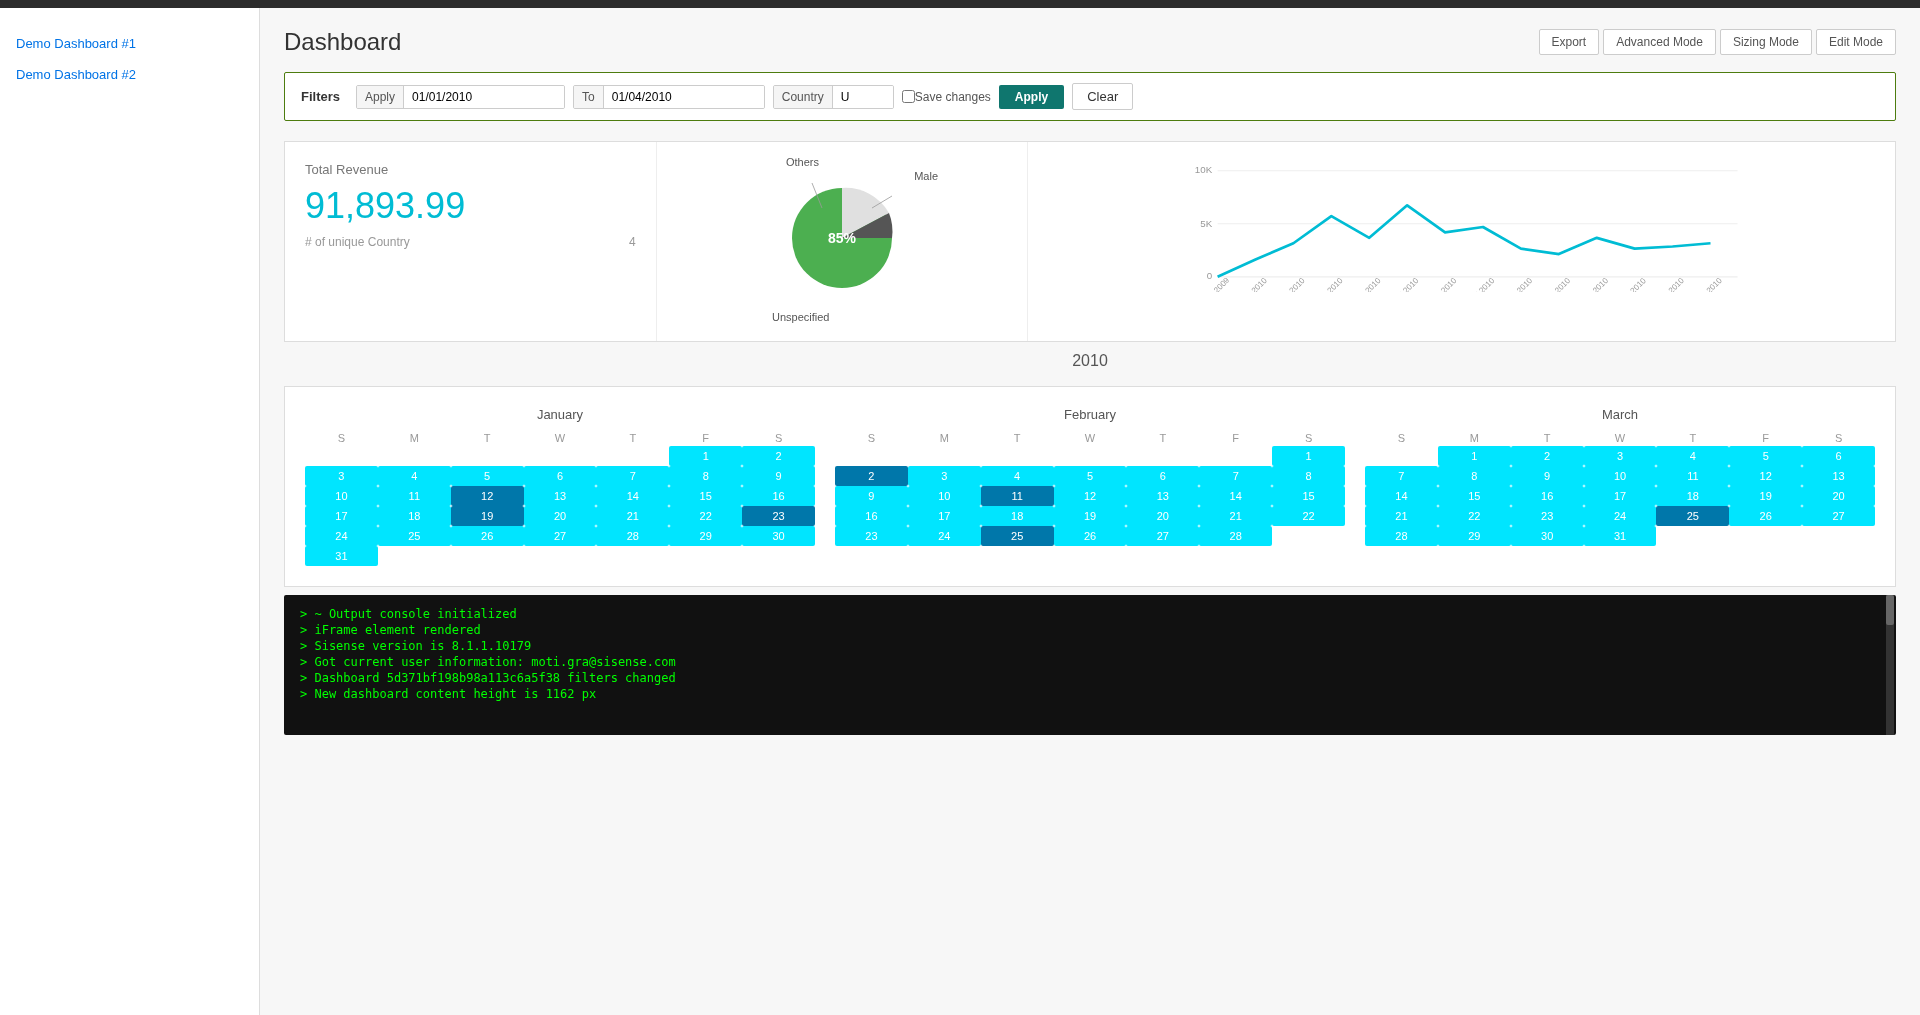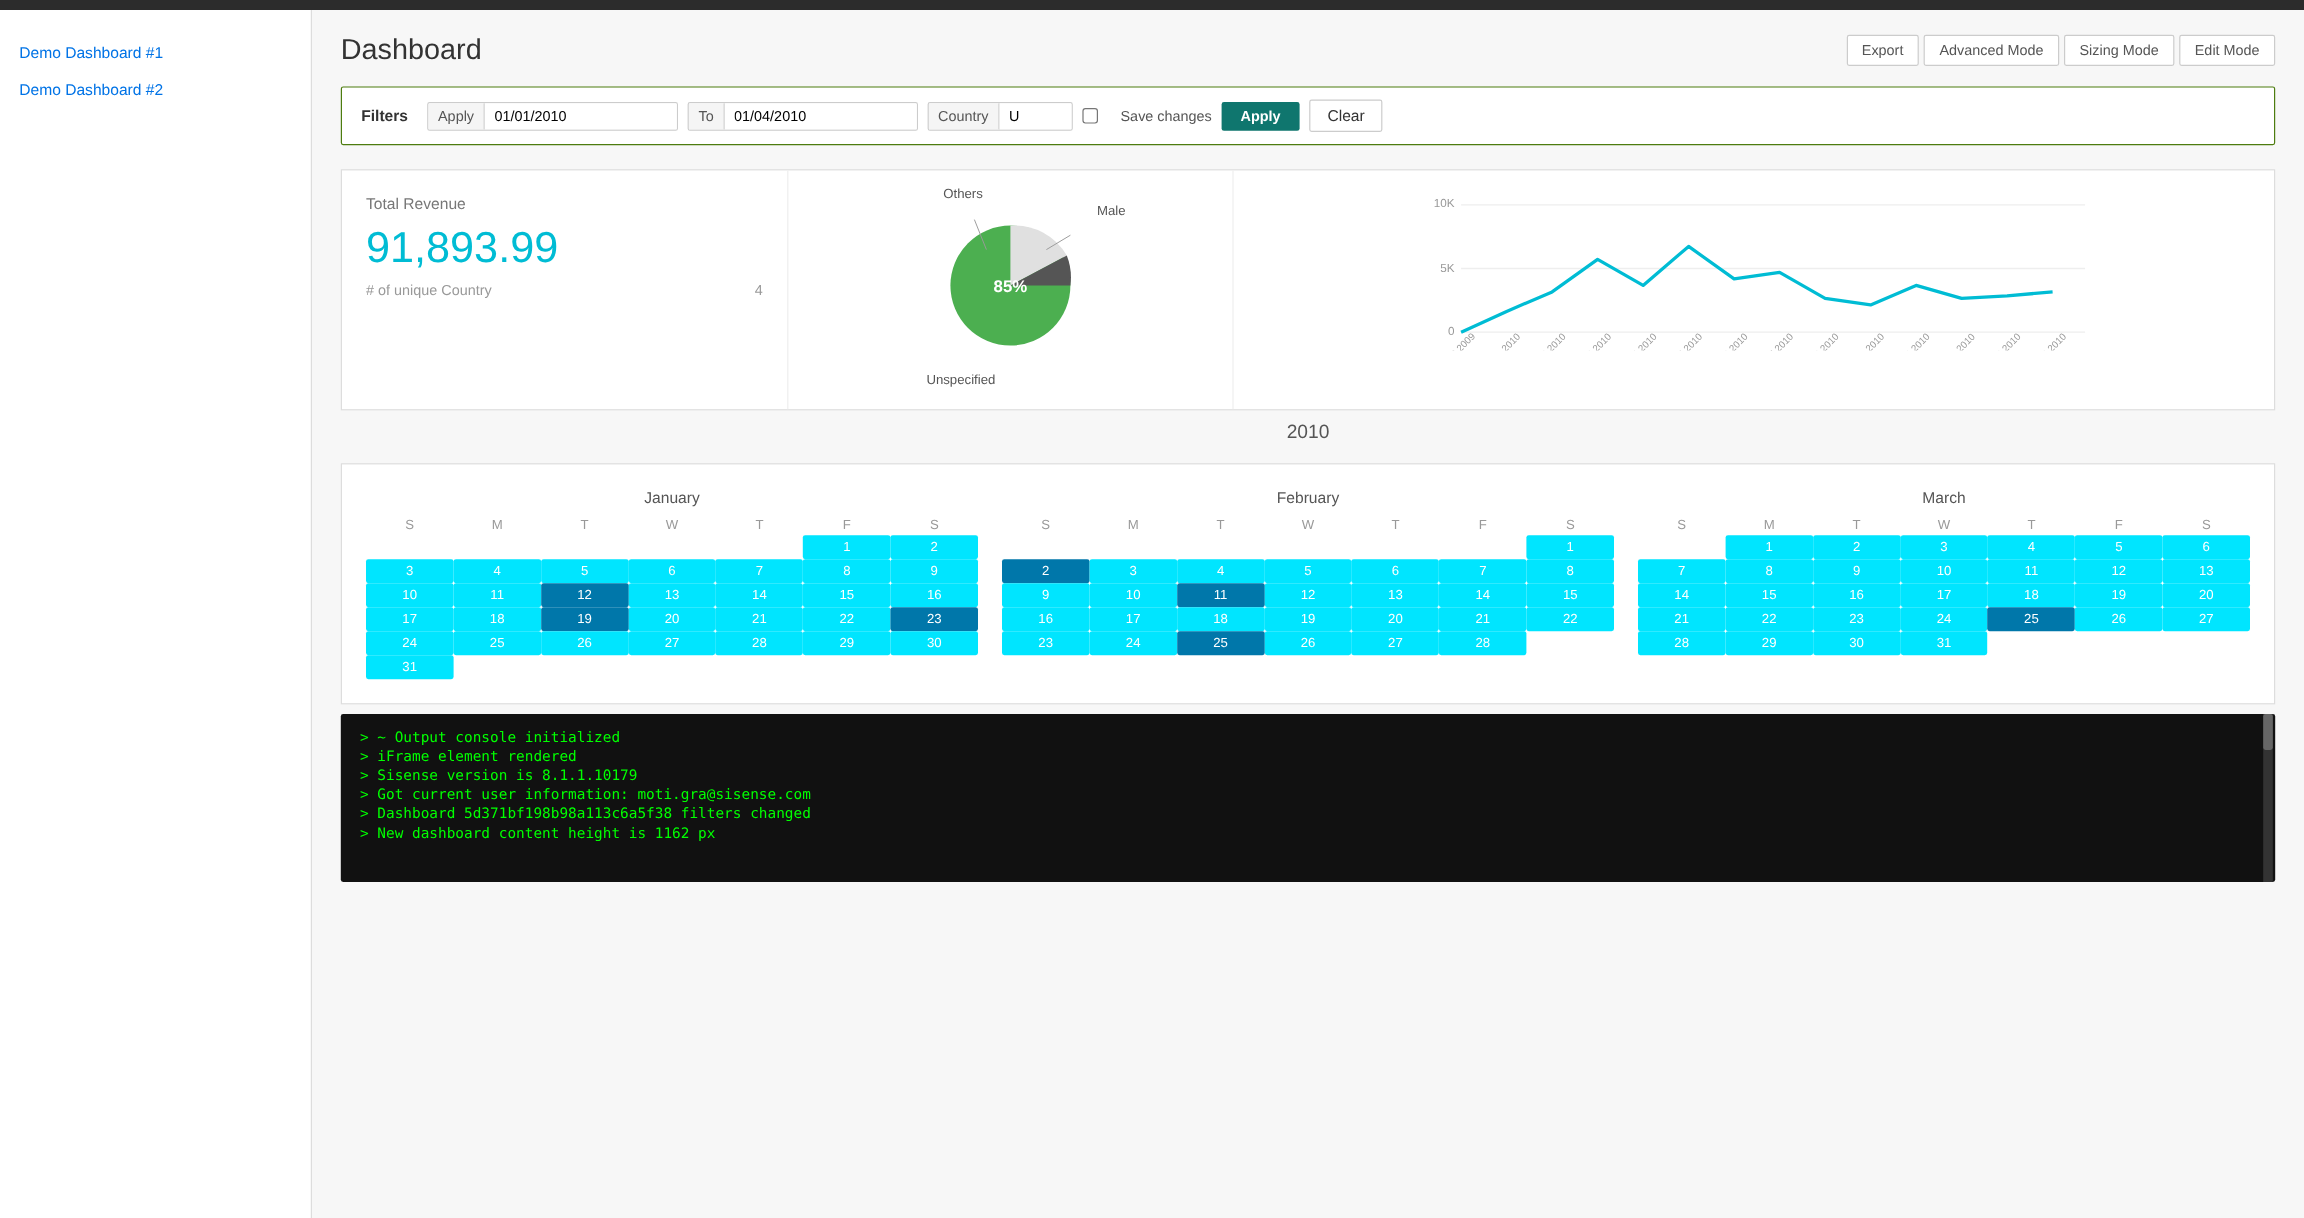--- a/index.html
+++ b/index.html
@@ -103,21 +103,21 @@
     }
     .filter-input-wide {
       width: 160px;
     }
     .filter-country-input {
       width: 60px;
     }
     .save-changes-group {
       display: flex;
       align-items: center;
-      gap: 19px;
+      gap: 0;
       font-size: 12px;
       color: #555;
     }
     .apply-btn {
       padding: 5px 16px;
       background: #0f766e;
       color: #fff;
       border: none;
       border-radius: 2px;
       cursor: pointer;

